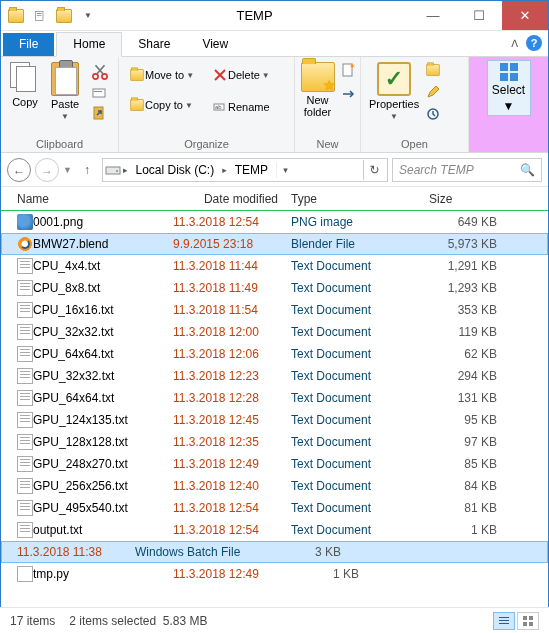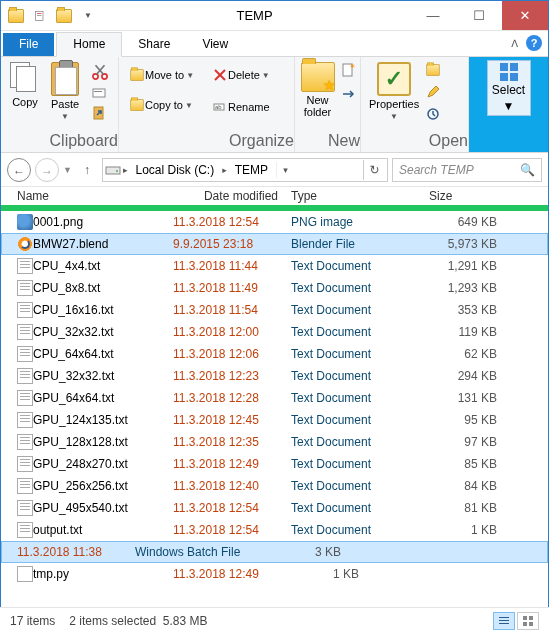--- a/index.html
+++ b/index.html
@@ -24,21 +24,21 @@
 .tab.file { background: #1979ca; color: #fff; margin-right:2px; }
 .tab.active { background: #f5f6f7; border: 1px solid #d8d8d8; border-bottom: 1px solid #f5f6f7; position: relative; top: 1px; }
 .tabs .help { position: absolute; right: 6px; top: 4px; display: flex; gap: 8px; align-items: center; }
 .help .chev { color: #555; font-size: 10px; }
 .help .qmark { width: 16px; height: 16px; border-radius: 50%; background: #2e8ae6; color: #fff; display: flex; align-items: center; justify-content: center; font-size: 11px; font-weight: bold; }
 
 
 .ribbon { height: 96px; background: #f5f6f7; border-bottom: 1px solid #d8d8d8; display: flex; }
 .rgroup { border-right: 1px solid #e3e3e3; display: flex; flex-direction: column; }
 .rgroup .body { flex: 1; display: flex; align-items: flex-start; padding: 3px 4px 0; }
-.rgroup .label { text-align: right; font-size: 16px; color: #666; padding-bottom: 2px; }
+.rgroup .label { text-align: center; font-size: 11px; color: #666; padding-bottom: 2px; }
 .bigbtn { display: flex; flex-direction: column; align-items: center; justify-content: flex-start; padding: 2px 4px; gap: 2px; min-width: 40px; }
 .bigbtn .txt { font-size: 11px; text-align: center; line-height: 12px; }
 .bigbtn .arrw { font-size: 8px; color: #555; }
 .vcol { display: flex; flex-direction: column; gap: 2px; padding: 2px 2px; }
 .smbtn { display: flex; align-items: center; gap: 0; font-size: 11px; padding: 1px 4px; white-space: nowrap; }
 .smbtn .arrw { font-size: 8px; color: #555; margin-left: 2px; }
 .ico { display: inline-flex; align-items: center; justify-content: center; }
 .ico svg { display: block; }
 .ico-sm { width:16px; height:16px; }
 .ico-sm svg { width:16px; height:16px; }
@@ -50,38 +50,38 @@
 .copy-ico .sheet:first-child { left:0; top:0; }
 .copy-ico .sheet:last-child { left:6px; top:4px; }
 .paste-ico { width:28px; height:34px; background:#e8b558; border:1px solid #b78a2e; border-radius:2px; position:relative; }
 .paste-ico::before { content:""; position:absolute; top:-3px; left:7px; width:12px; height:6px; background:#999; border:1px solid #666; border-radius:2px 2px 0 0; }
 .paste-ico::after { content:""; position:absolute; top:4px; left:3px; width:20px; height:26px; background:#fff; border:1px solid #aaa; }
 .cut-ico svg { width:18px; height:18px; }
 .select-btn { width:44px; display:flex; flex-direction:column; align-items:center; gap:2px; padding:2px; border:1px solid #a3c6e8; background:#e5f1fb; }
 .grid4 { width:18px; height:18px; display:grid; grid-template-columns:1fr 1fr; gap:2px; }
 .grid4 div { background:#3b8ede; }
 .check-ico { width:34px; height:34px; border:2px solid #caa33a; border-radius:3px; background:#fff3d0; display:flex; align-items:center; justify-content:center; color:#2d8a2d; font-size:22px; font-weight:bold; }
-.ribbon .sel-group { background:#0ea5e9; }
+.ribbon .sel-group { background:#f0abfc; }
 
 
 .navbar { height: 34px; display: flex; align-items: center; gap: 4px; padding: 3px 6px; background: #fff; border-bottom: 1px solid #e5e5e5; }
 .navbtn { width: 24px; height: 24px; border-radius: 50%; display: flex; align-items: center; justify-content: center; color: #999; border:1px solid #ccc; }
 .navbtn.enabled { color:#555; border-color:#888; }
 .navchev { font-size: 9px; color: #888; }
 .uparrow { width: 22px; height: 22px; display: flex; align-items: center; justify-content: center; color: #555; }
 .address { flex: 1; height: 24px; border: 1px solid #ccc; display: flex; align-items: center; padding: 0 2px; gap: 2px; }
 .address .seg { padding: 2px 6px; font-size: 12px; display:flex; align-items:center; gap:4px; }
 .address .asep { font-size: 9px; color: #555; }
 .address .refreshbtn { margin-left:auto; width:22px; text-align:center; color:#555; border-left:1px solid #ccc; padding:3px 0; }
 .address .dropbtn { width:18px; text-align:center; color:#555; border-left:1px solid #eee; padding:3px 0; font-size:9px; }
 .searchbox { width: 150px; height: 24px; border: 1px solid #ccc; display: flex; align-items: center; padding: 0 6px; color: #888; font-style: italic; }
 .searchbox .mag { margin-left: auto; font-style: normal; color: #666; }
 
 
-.cols { height: 24px; display: flex; align-items: center; border-bottom: 6px solid #22c55e; padding-left: 10px; font-size: 12px; color: #333; }
+.cols { height: 24px; display: flex; align-items: center; border-bottom: 1px solid #22c55e; padding-left: 10px; font-size: 12px; color: #333; }
 .col { padding: 4px 6px; border-right: 1px solid transparent; }
 .col.name { width: 156px; display:flex; align-items:center; }
 .col.date { width: 118px; text-align: right; }
 .col.type { width: 138px; }
 .col.size { width: 80px; text-align:left; }
 .col .sortarrow { margin-left: auto; font-size: 9px; color: #888; }
 
 
 .files { overflow: auto; }
 .row { height: 22px; display: flex; align-items: center; padding-left: 10px; font-size: 12px; }

